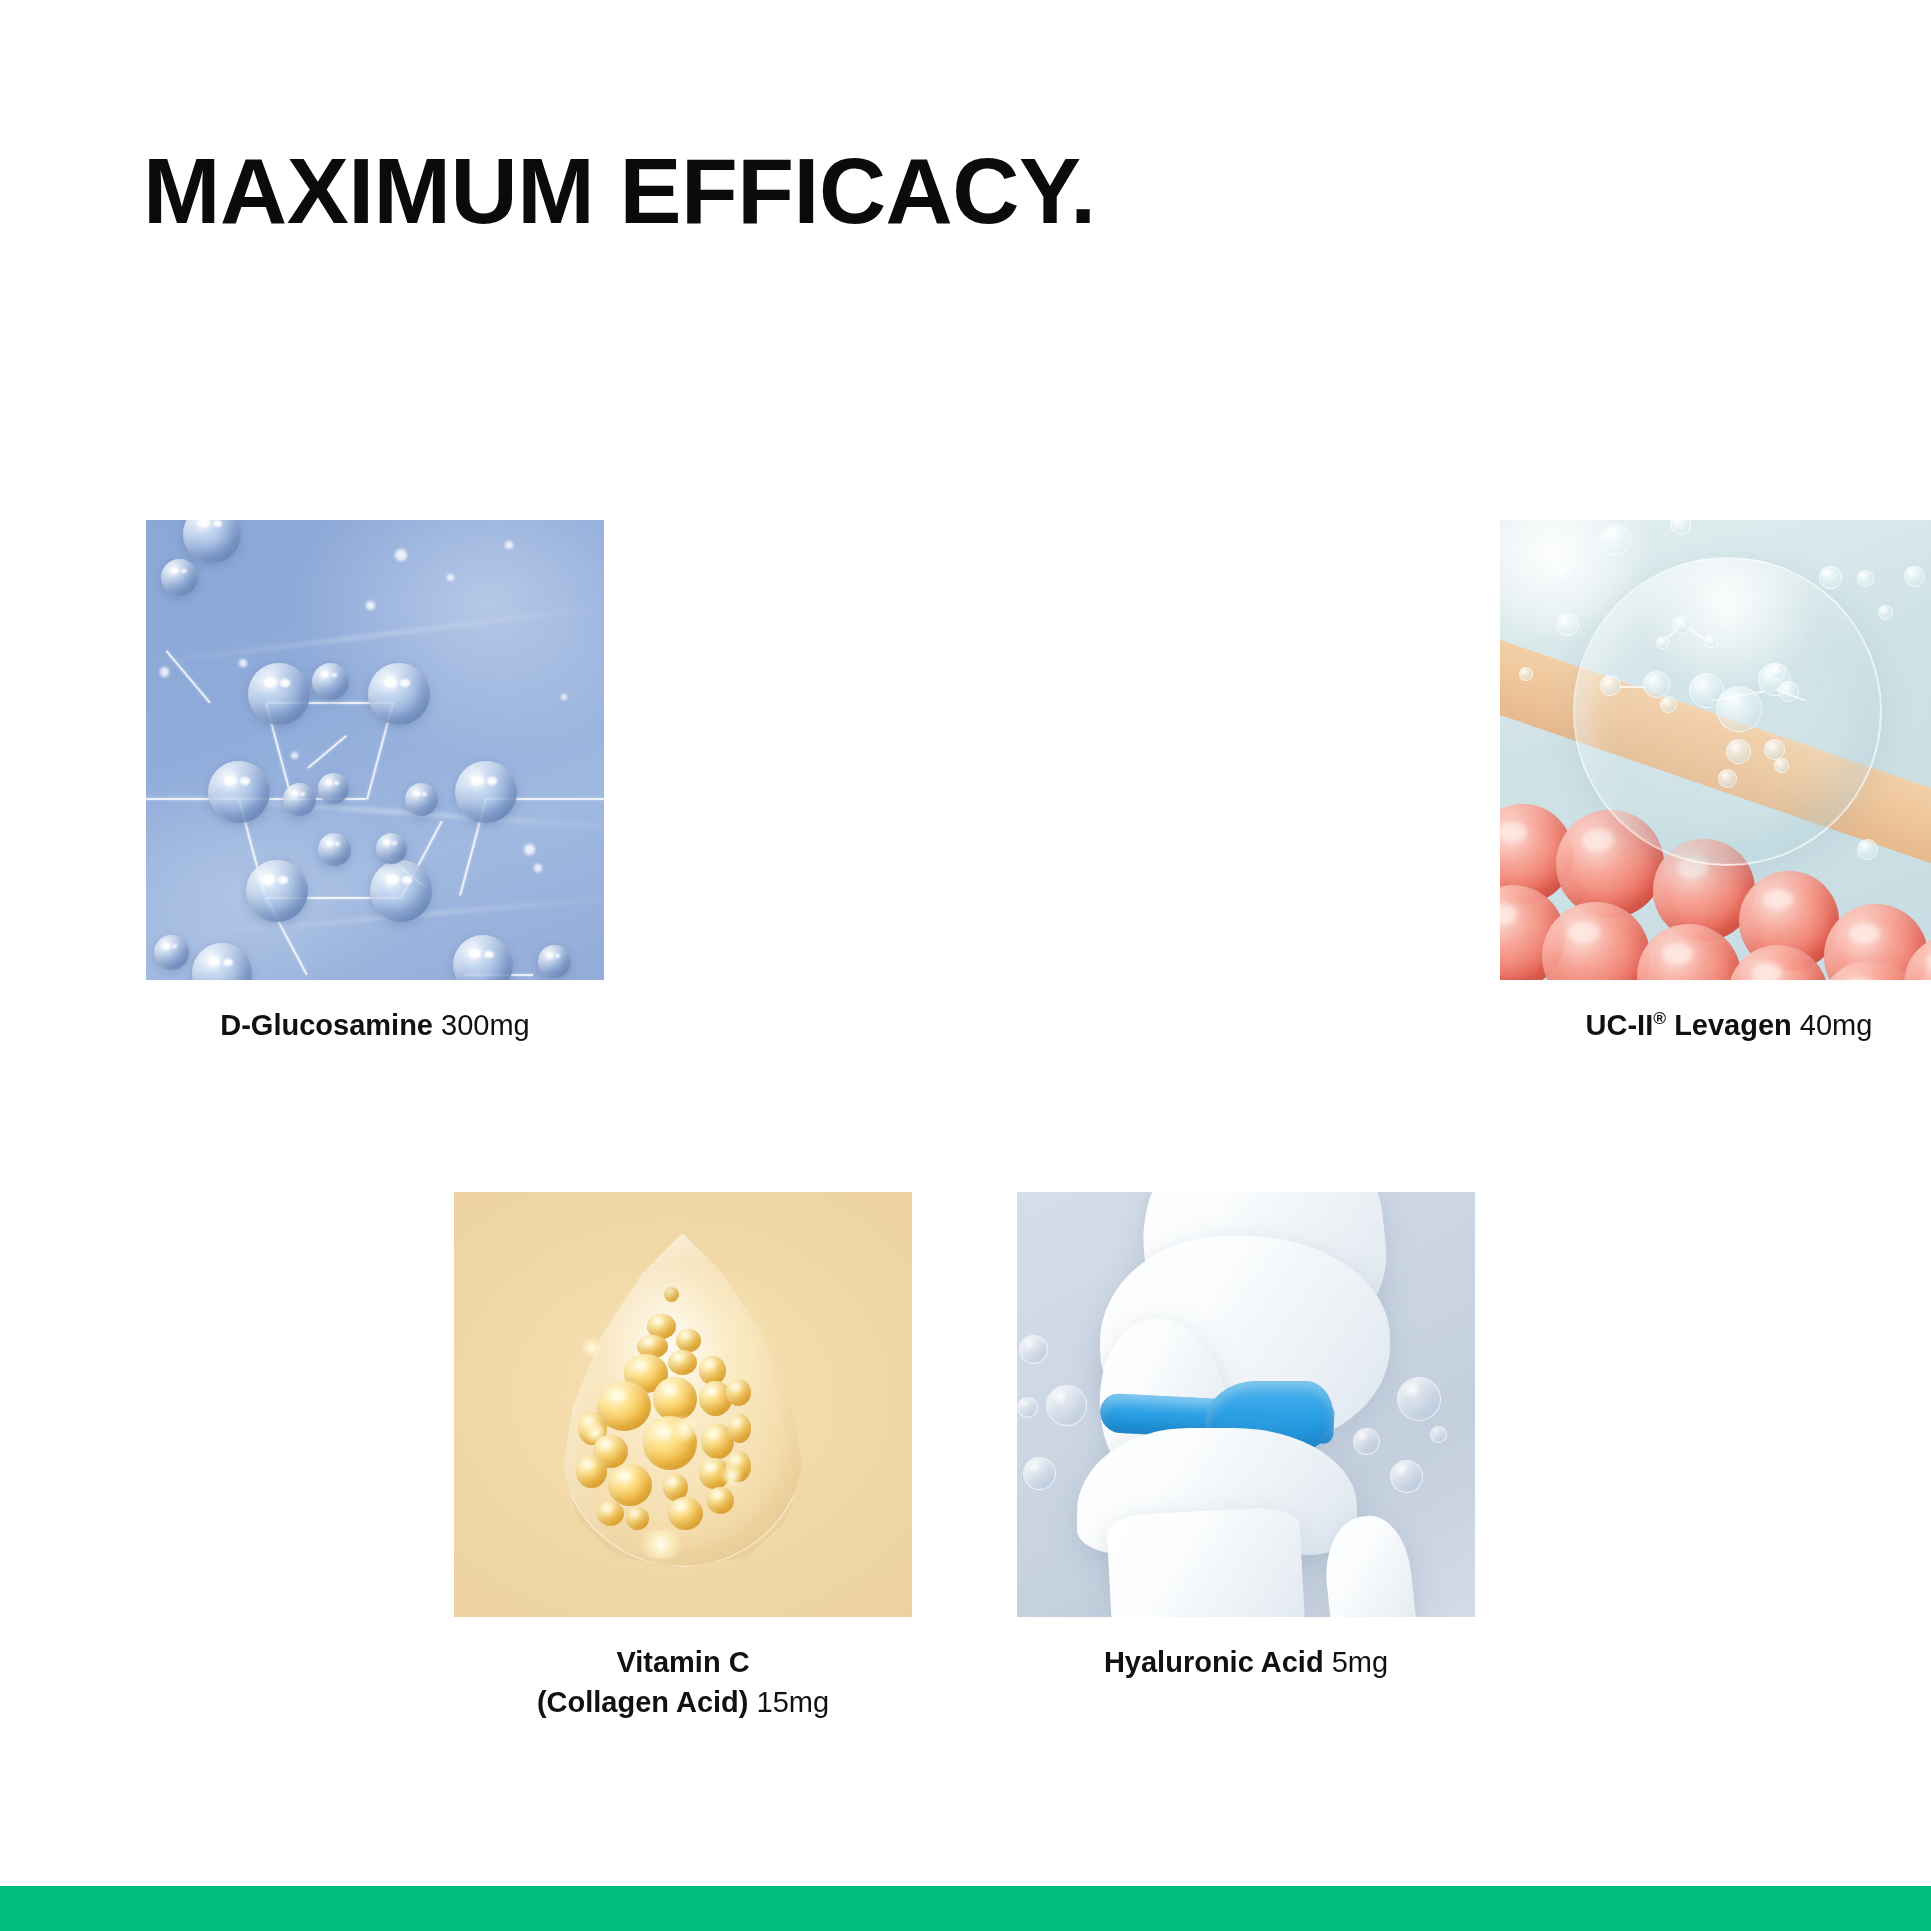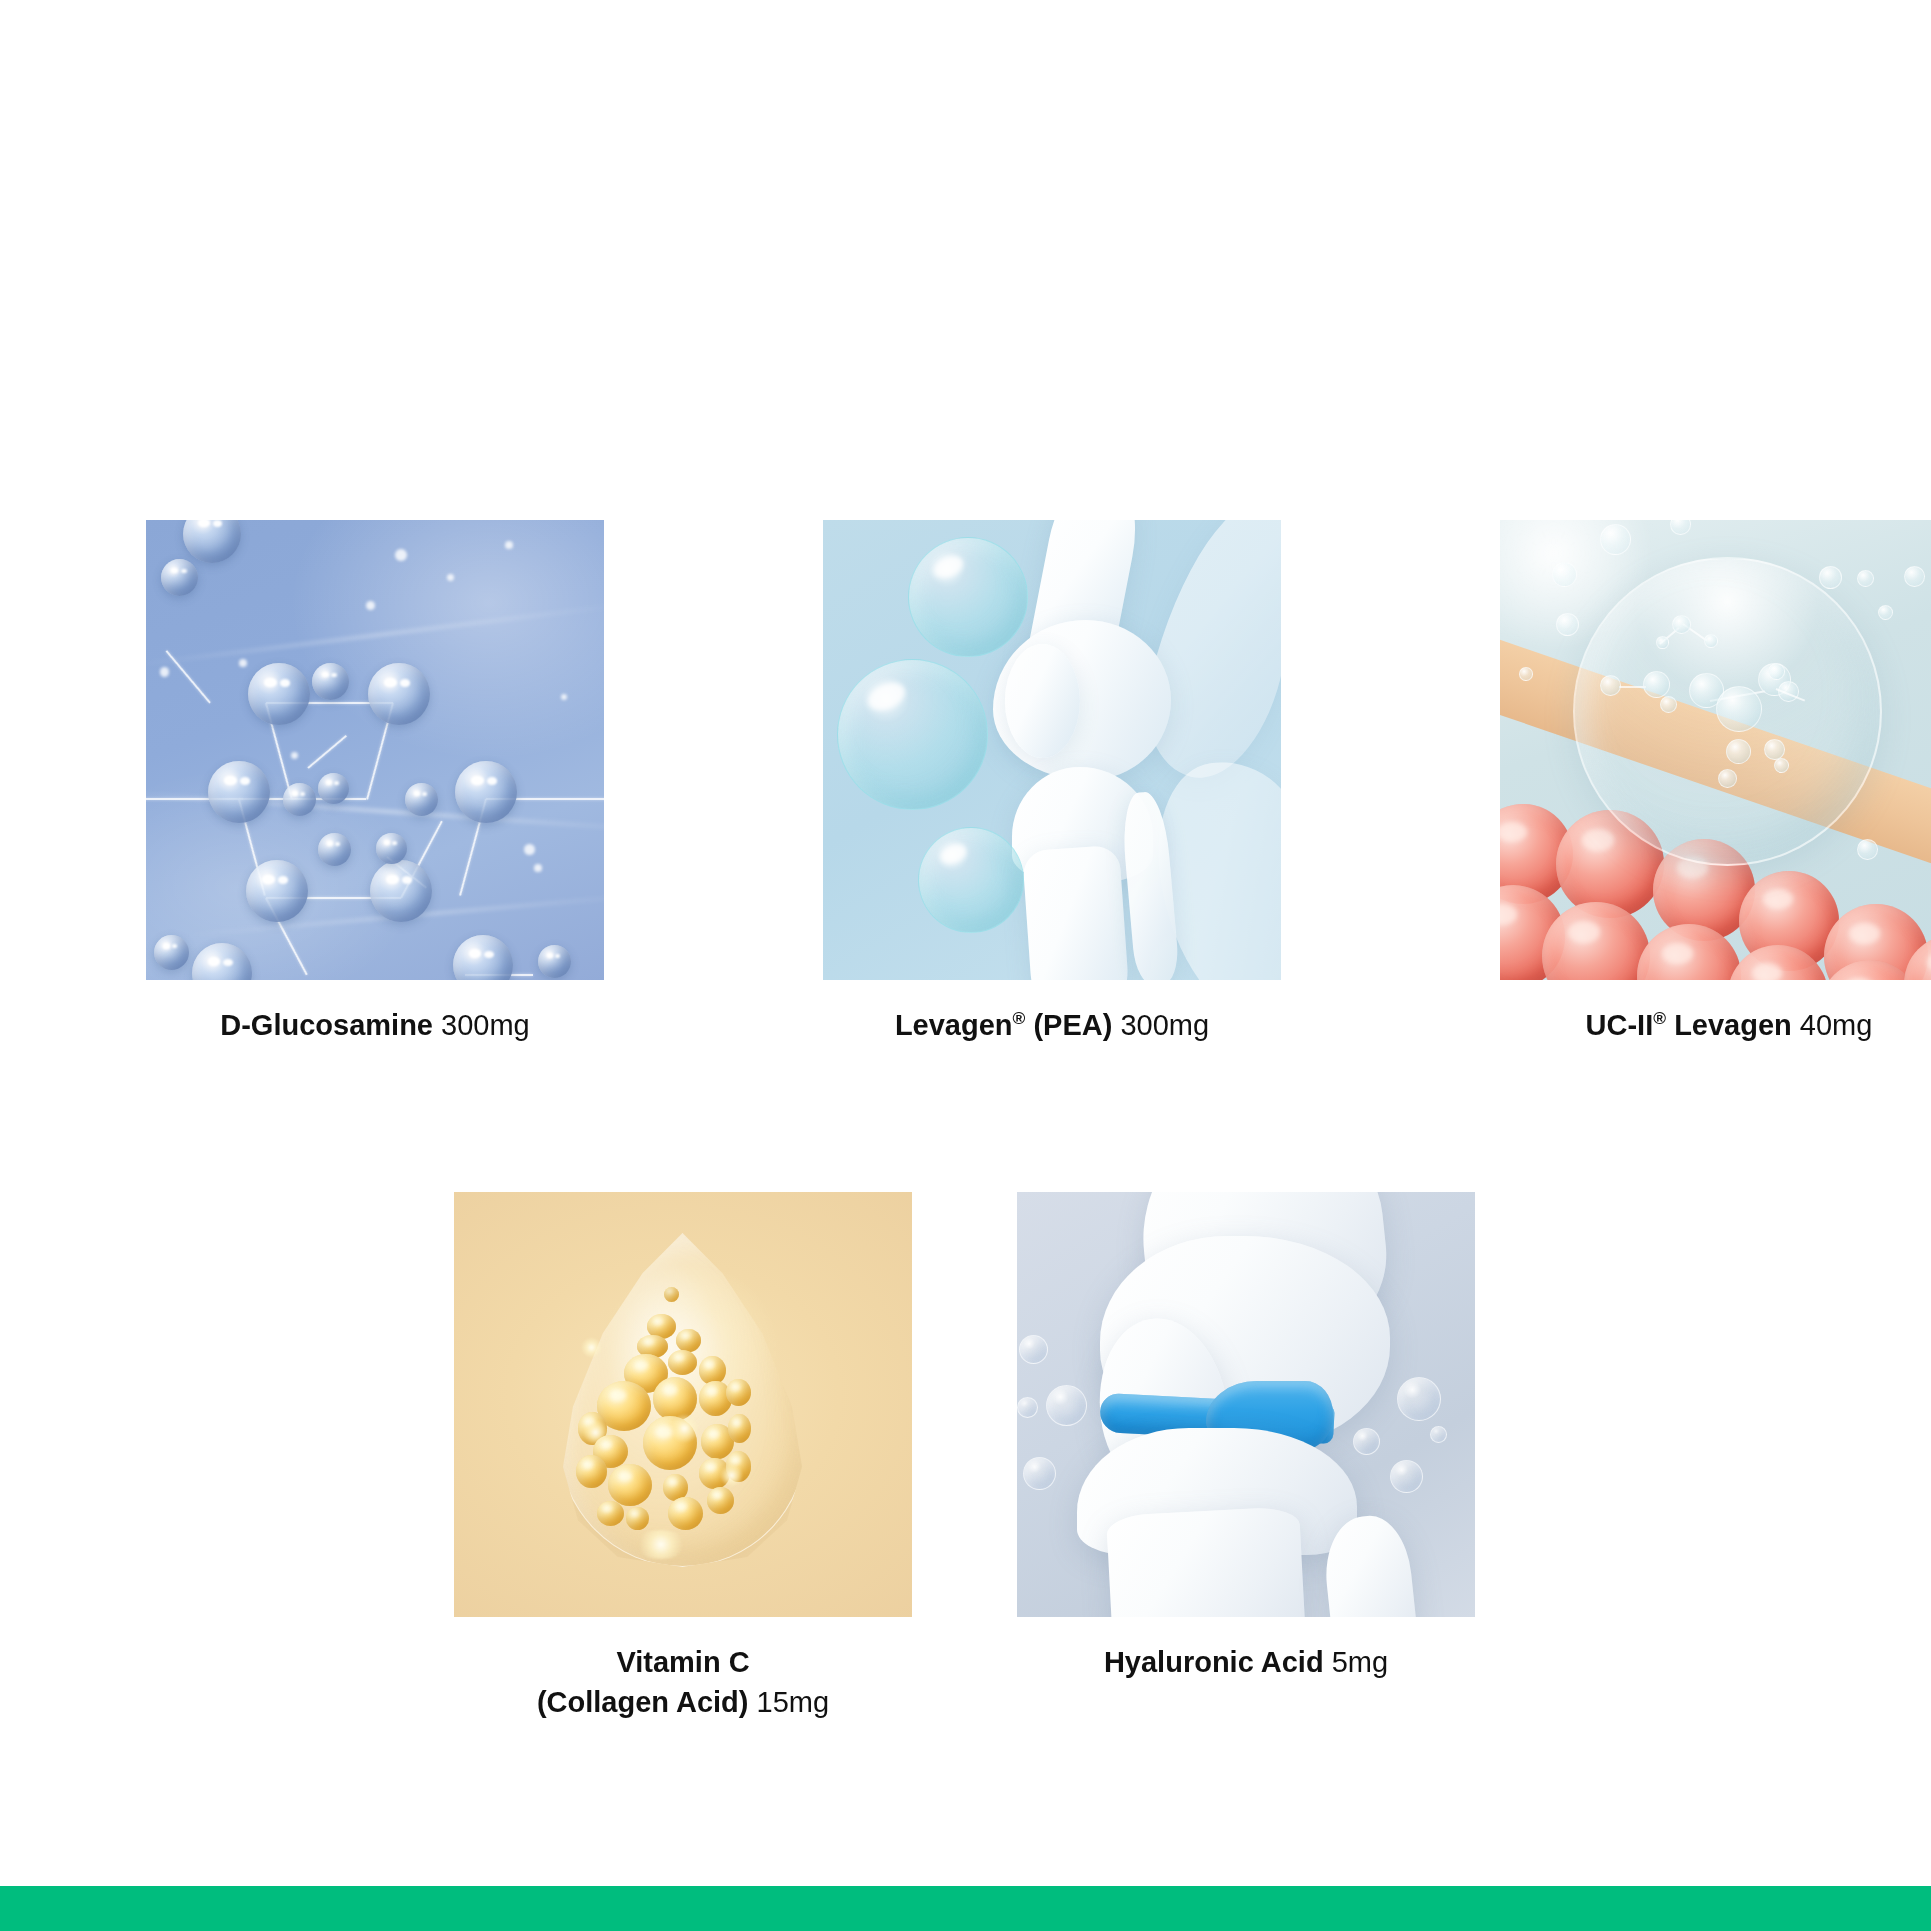--- a/index.html
+++ b/index.html
@@ -275,20 +275,21 @@
     border: 1px solid rgba(255,255,255,.6);
     box-shadow: inset -4.8px -5.8px 11.6px rgba(150,170,200,.25), inset 3.9px 4.8px 9.7px rgba(255,255,255,.6);
   }
 </style>
 </head>
 <body>
 
 <div class="page">
 
   <div class="headline">
+    <div class="headline-line">MAXIMUM EFFICACY.</div>
   </div>
 
   <div class="row row-one">
 
     <div class="cell">
       <div class="tile tile-molecule">
         <div class="wave" style="left:-19.3px;top:114px;width:502px;transform:rotate(-7deg);"></div>
         <div class="wave" style="left:-29px;top:290px;width:541px;transform:rotate(4deg);height:2.9px;"></div>
         <div class="wave" style="left:39px;top:394px;width:463px;transform:rotate(-5deg);"></div>
 
@@ -339,45 +340,20 @@
         <div class="speck" style="left:378px;top:324px;width:10.6px;height:10.6px;"></div>
         <div class="speck" style="left:388px;top:344px;width:7.7px;height:7.7px;"></div>
         <div class="speck" style="left:415px;top:174px;width:5.8px;height:5.8px;"></div>
       </div>
       <div class="caption">
         <span class="nm">D-Glucosamine</span>
         <span>300mg</span>
       </div>
     </div>
 
-    <div class="cell">
-      <div class="tile tile-knee2">
-
-        <div class="bone-shape" style="left:340px;top:-29px;width:126px;height:290px;border-radius:60% 40% 50% 50%/70% 60% 40% 30%;opacity:.55;transform:rotate(14deg);"></div>
-        <div class="bone-shape" style="left:340px;top:241px;width:145px;height:261px;border-radius:45% 55% 40% 60%/40% 30% 70% 60%;opacity:.5;transform:rotate(-8deg);"></div>
-
-        <div class="bone-shape" style="left:216px;top:-44px;width:85px;height:239px;border-radius:40% 40% 45% 45%/30% 30% 18% 18%;transform:rotate(11deg);"></div>
-        <div class="bone-shape" style="left:170px;top:100px;width:178px;height:160px;border-radius:52% 48% 46% 54%/56% 50% 50% 44%;"></div>
-
-        <div class="bone-shape" style="left:182px;top:124px;width:75px;height:114px;border-radius:50%;opacity:.96;"></div>
-
-        <div class="bone-shape" style="left:189px;top:247px;width:141px;height:116px;border-radius:48% 52% 40% 40%/60% 60% 24% 24%;"></div>
-        <div class="bone-shape" style="left:205px;top:328px;width:97px;height:174px;border-radius:26% 26% 40% 40%/14% 14% 30% 30%;transform:rotate(-4deg);"></div>
-
-        <div class="bone-shape" style="left:305px;top:272px;width:44px;height:193px;border-radius:44% 44% 40% 40%/34% 34% 20% 20%;transform:rotate(-5deg);opacity:.95;"></div>
-
-        <div class="bubble-teal" style="left:85px;top:17.4px;width:120px;height:120px;"></div>
-        <div class="bubble-teal" style="left:13.5px;top:139px;width:151px;height:151px;"></div>
-        <div class="bubble-teal" style="left:95px;top:307px;width:106px;height:106px;"></div>
-      </div>
-      <div class="caption">
-        <span class="nm">Levagen</span><sup class="nm">®</sup><span class="nm"> (PEA)</span>
-        <span>300mg</span>
-      </div>
-    </div>
 
     <div class="cell">
       <div class="tile tile-collagen">
         <div class="sun-glow" style="left:-48px;top:-58px;width:203px;height:183px;"></div>
 
         <div class="skin-band" style="left:-58px;top:205px;width:599px;height:71px;transform:rotate(19deg);"></div>
 
         <div class="cell-red" style="left:-27px;top:284px;width:100px;height:100px;"></div>
         <div class="cell-red" style="left:56px;top:290px;width:108px;height:108px;"></div>
         <div class="cell-red" style="left:153px;top:319px;width:102px;height:102px;"></div>

